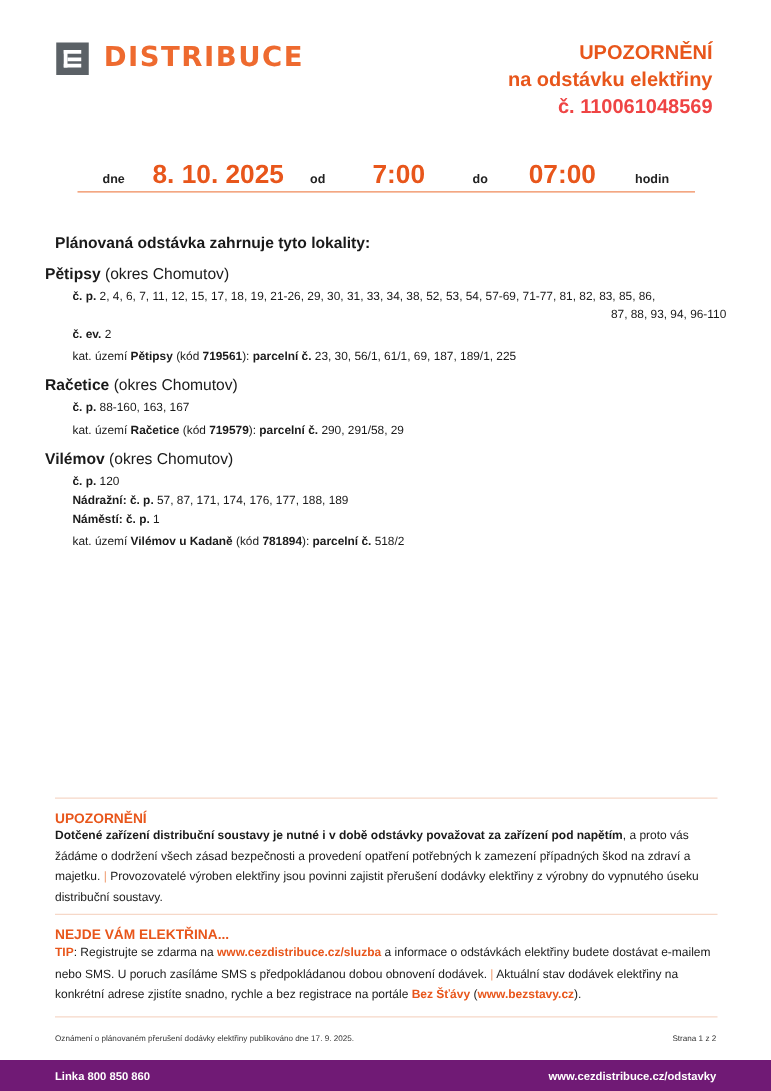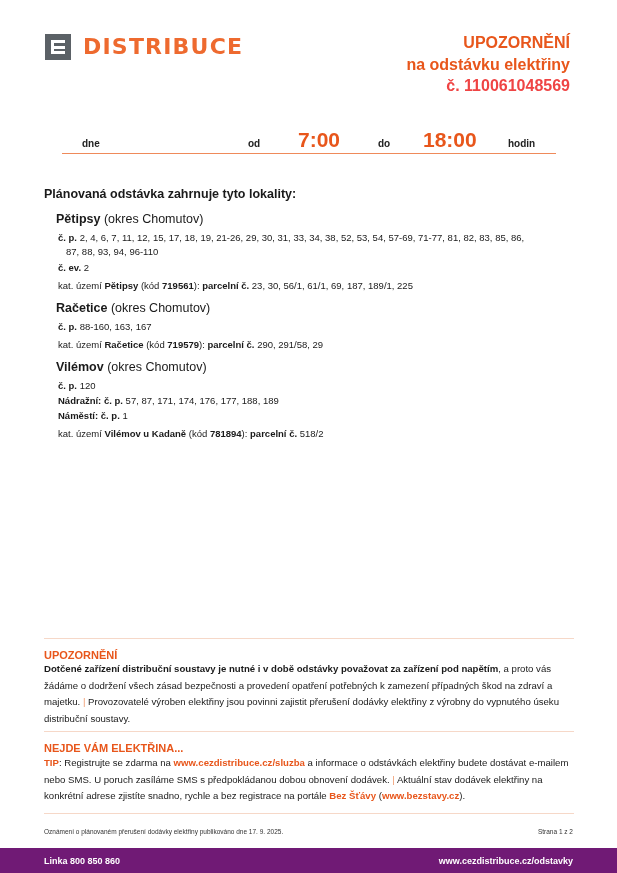--- a/index.html
+++ b/index.html
@@ -19,25 +19,25 @@
   .h1 { top:34px; font-size:16px; }
   .h2 { top:56px; font-size:16px; }
   .h3 { top:77px; font-size:16px; color:#ef4444; }
   
   .daterow { left:62px; top:126px; width:494px; height:27px; border-bottom:1.5px solid #ef8a5a; }
   .daterow span { position:absolute; bottom:4px; font-weight:bold; }
   .sm { font-size:10px; color:#222; }
   .big { font-size:21px; color:#e8561b; bottom:1px !important; }
   
   .intro { left:44px; top:187px; font-size:12.5px; font-weight:bold; }
-  .loc { left:56px; font-size:12.5px; }
+  .loc { left:36px; font-size:12.5px; }
   .loc b { font-weight:bold; }
   .line { left:58px; font-size:9.5px; line-height:14px; width:515px; }
   .line b { font-weight:bold; }
-  .cont { left:66px; }
+  .cont { left:66px;text-align:right; }
   
   .hr { left:44px; width:530px; height:1px; background:#f6d8c8; }
   .ntitle { left:44px; font-size:11px; font-weight:bold; color:#e8561b; }
   .ntext { left:44px; width:532px; font-size:9.6px; line-height:16.5px; }
   .ntext b { font-weight:bold; }
   .ntext .o { color:#e8561b; font-weight:bold; }
   .sep { color:#f09a6d; }
   .footer-note { left:44px; top:828px; font-size:6.5px; color:#333; }
   .footer-page { right:44px; top:828px; font-size:6.5px; color:#333; }
   .band { left:0; top:848px; width:617px; height:25px; background:#701a75; }
@@ -51,24 +51,25 @@
     <div class="bar"></div>
 </div>
 <div class="abs logo-text">DISTRIBUCE</div>
 
 <div class="abs hdr h1 orange">UPOZORNĚNÍ</div>
 <div class="abs hdr h2 orange">na odstávku elektřiny</div>
 <div class="abs hdr h3">č. 110061048569</div>
 
 <div class="abs daterow">
   <span class="sm" style="left:20px">dne</span>
+  <span class="big" style="left:60px">8. 10. 2025</span>
   <span class="sm" style="left:186px">od</span>
   <span class="big" style="left:236px">7:00</span>
   <span class="sm" style="left:316px">do</span>
-  <span class="big" style="left:361px">18:00</span>
+  <span class="big" style="left:361px">07:00</span>
   <span class="sm" style="left:446px">hodin</span>
 </div>
 
 <div class="abs intro">Plánovaná odstávka zahrnuje tyto lokality:</div>
 
 <div class="abs loc" style="top:212px">
   <b>Pětipsy</b> <span>(okres Chomutov)</span>
 </div>
 <div class="abs line" style="top:231px">
   <b>č. p.</b> <span>2, 4, 6, 7, 11, 12, 15, 17, 18, 19, 21-26, 29, 30, 31, 33, 34, 38, 52, 53, 54, 57-69, 71-77, 81, 82, 83, 85, 86,</span>

